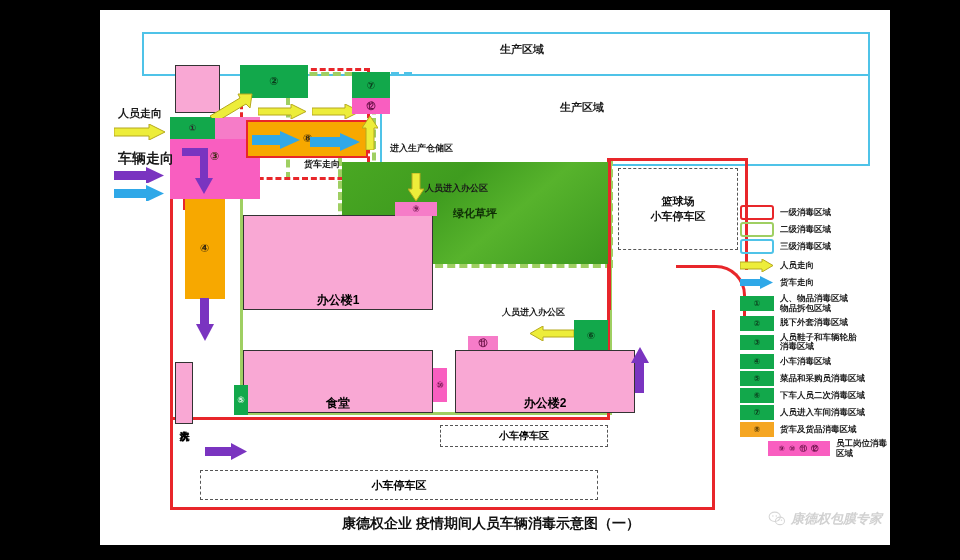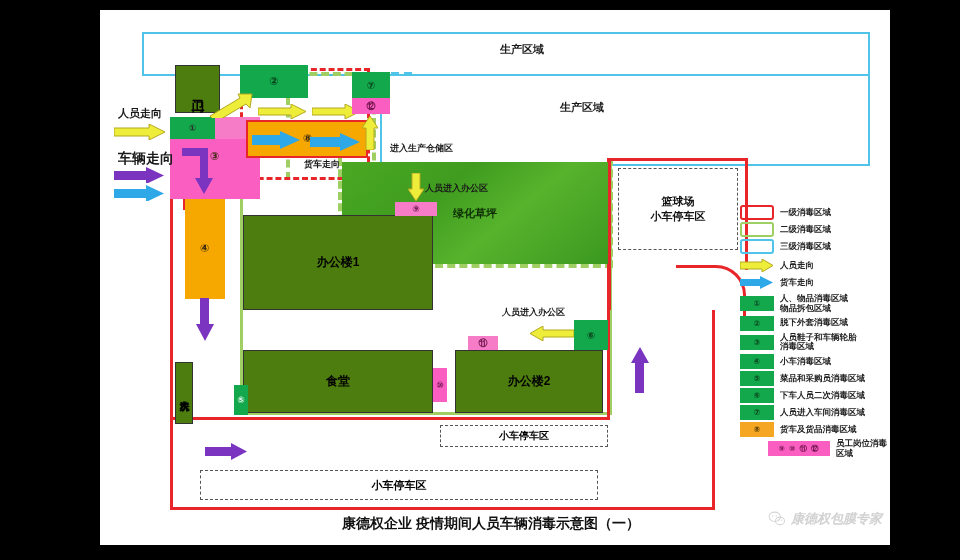--- a/index.html
+++ b/index.html
@@ -10,21 +10,21 @@
   .lbl{position:absolute;font-size:10px;color:#1a1a1a;white-space:nowrap;font-weight:bold;}
   .ctext{display:flex;align-items:center;justify-content:center;text-align:center;}
   .b-cyan{border:2px solid #4fc3e8;}
   .b-black{border:1.5px solid #333;}
   .b-dot{border:1px dashed #555;text-align:right;}
 
   .f-pink{background:#f95ec0;}
   .f-green{background:#12a84b;}
   .f-amber{background:#f7a800;}
   .f-lightpink{background:#f67cc8;}
-  .f-white{background:#4d7c0f;}
+  .f-white{background:#f9a8d4;align-items:flex-end;}
 
   .num{position:absolute;font-size:9px;color:#3a2a10;font-weight:bold;}
   .circ{display:flex;align-items:center;justify-content:center;font-size:9px;
         color:#2b2b2b;font-weight:bold;}
   .ytxt{writing-mode:vertical-rl;text-orientation:upright;}
 
   
   #legend{position:absolute;left:640px;top:195px;width:150px;}
   .lg-row{display:flex;align-items:center;margin-bottom:2px;}
   .lg-sw{width:34px;height:15px;flex:0 0 34px;margin-right:6px;box-sizing:border-box;}
@@ -167,21 +167,21 @@
     </div>
 
     <div class="abs f-green circ" style="left:134px;top:375px;width:14px;height:30px;">
       <span style="font-size:9px;color:#eafaef;">⑤</span>
     </div>
 
     <div class="abs f-pink circ" style="left:333px;top:358px;width:14px;height:34px;">
       <span class="ytxt" style="font-size:9px;color:#6b1148;">⑩</span>
     </div>
 
-    <div class="abs b-black f-white ctext" style="left:355px;top:340px;width:148px;height:63px;">
+    <div class="abs b-black f-white ctext" style="left:355px;top:340px;width:180px;height:63px;">
       <span style="font-size:12px;font-weight:bold;">办公楼2</span>
     </div>
 
     <div class="abs f-lightpink circ" style="left:368px;top:326px;width:30px;height:14px;">
       <span style="font-size:9px;color:#6b1148;">⑪</span>
     </div>
 
     <div class="abs f-green circ" style="left:474px;top:310px;width:34px;height:30px;">
       <span style="font-size:10px;color:#0a3d1c;">⑥</span>
     </div>

